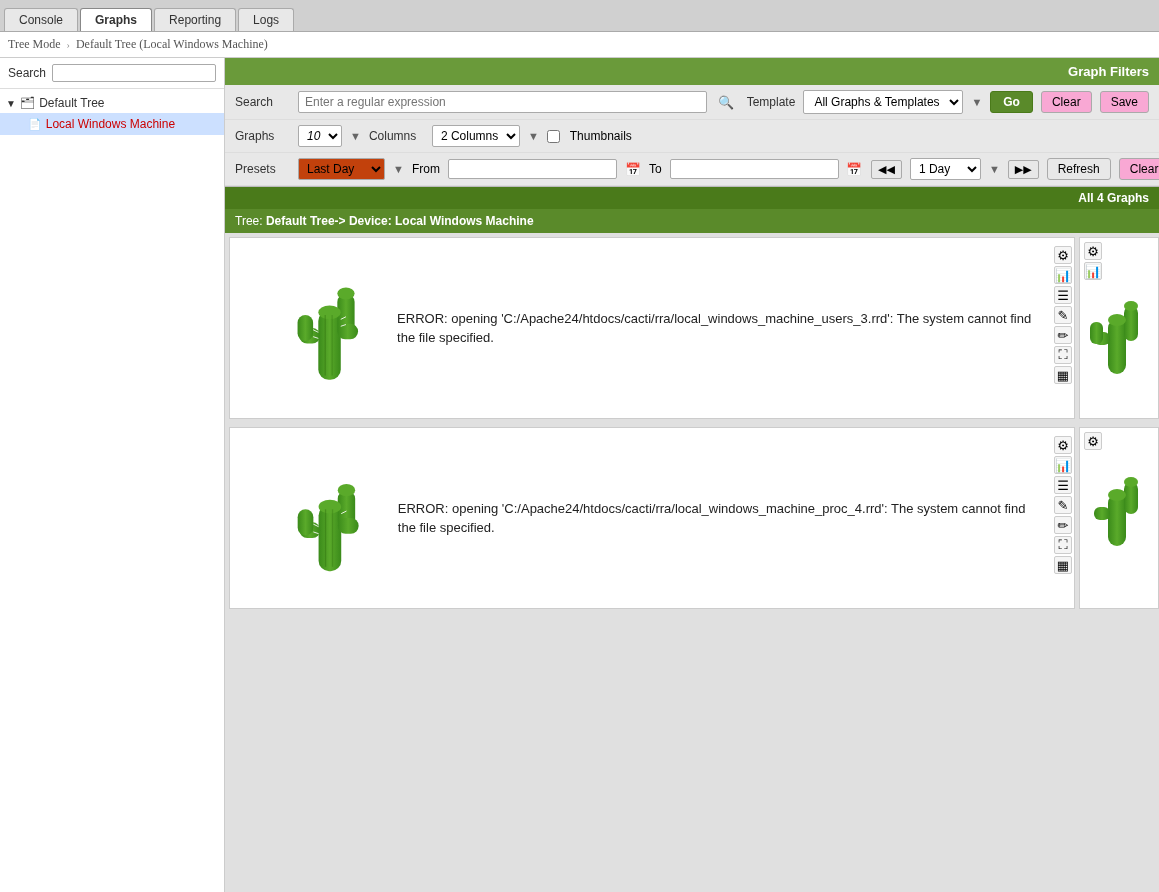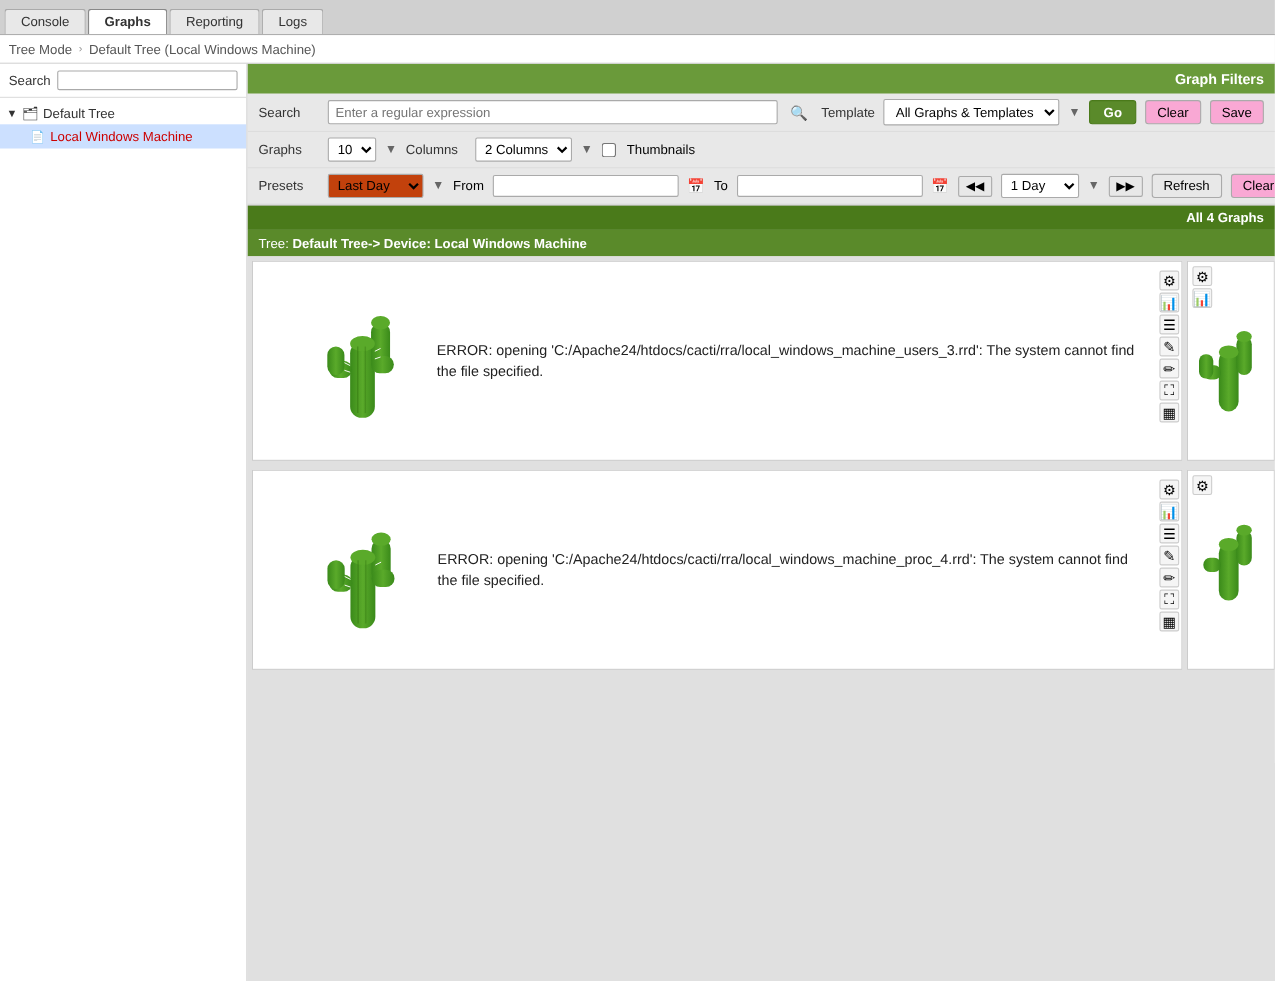--- a/index.html
+++ b/index.html
@@ -33,20 +33,21 @@
 
     
     .breadcrumb-bar {
       background: #fff;
       border-bottom: 1px solid #ccc;
       padding: 4px 8px;
       display: flex;
       align-items: center;
       gap: 6px;
       height: 26px;
+      font-family: Liberation Serif, serif;
     }
     .breadcrumb-item {
       color: #555;
       font-size: 12px;
     }
     .breadcrumb-sep { color: #999; font-size: 10px; }
 
     
     .main-layout {
       display: flex;
@@ -172,20 +173,21 @@
       border-radius: 3px;
       font-size: 12px;
     }
 
     .graphs-count-select {
       border: 1px solid #aaa;
       padding: 2px 4px;
       font-size: 12px;
       background: #fff;
       border-radius: 2px;
+      font-style: italic;
     }
     .columns-select {
       border: 1px solid #aaa;
       padding: 2px 4px;
       font-size: 12px;
       background: #fff;
       border-radius: 2px;
     }
     .thumbnails-check { margin-right: 2px; }
 

